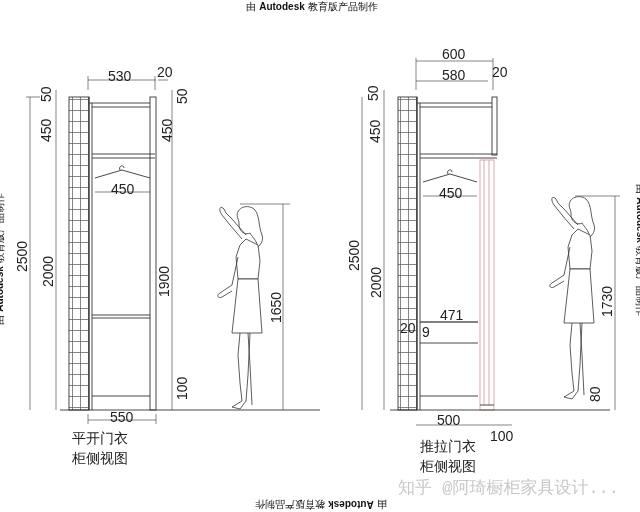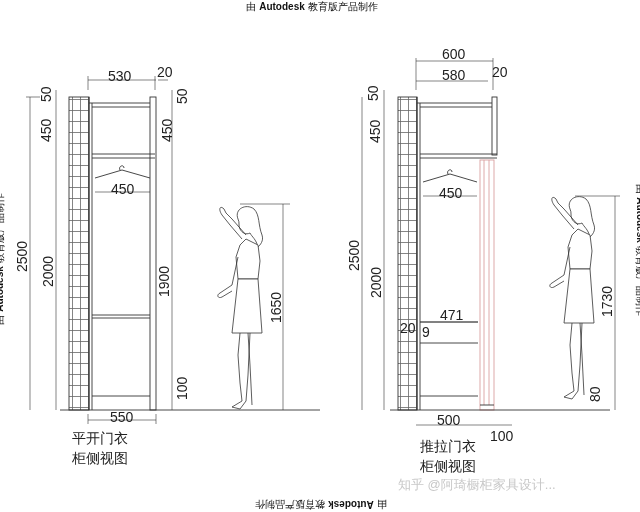--- a/index.html
+++ b/index.html
@@ -2,21 +2,21 @@
 <html><head>
 <meta charset="utf-8">
 <style>
   html,body{margin:0;padding:0;background:#fff;}
   body{width:640px;height:512px;position:relative;overflow:hidden;font-family:"Liberation Sans","DejaVu Sans",sans-serif;}
   svg{position:absolute;left:0;top:0;}
   .dim{font-family:"Liberation Sans",sans-serif;font-size:14px;fill:#222;}
   .lbl{position:absolute;font-family:"DejaVu Sans",sans-serif;font-size:14px;color:#222;line-height:20px;}
   .wm{position:absolute;font-family:"DejaVu Sans",sans-serif;font-size:10px;color:#111;white-space:nowrap;}
   .wm b{font-family:"Liberation Sans",sans-serif;}
-  .zhihu{position:absolute;left:398px;top:476px;font-family:Liberation Sans, sans-serif;font-size:13px;color:#c8c8c8;white-space:nowrap;}
+  .zhihu{position:absolute;left:398px;top:476px;font-family:Liberation Mono, monospace;font-size:17px;color:#c8c8c8;white-space:nowrap;}
 </style>
 </head>
 <body>
 
 <div class="wm" style="left:246px;top:0px;">
   <span>由</span>
   <b>Autodesk</b>
   <span>教育版产品制作</span>
 </div>
 

